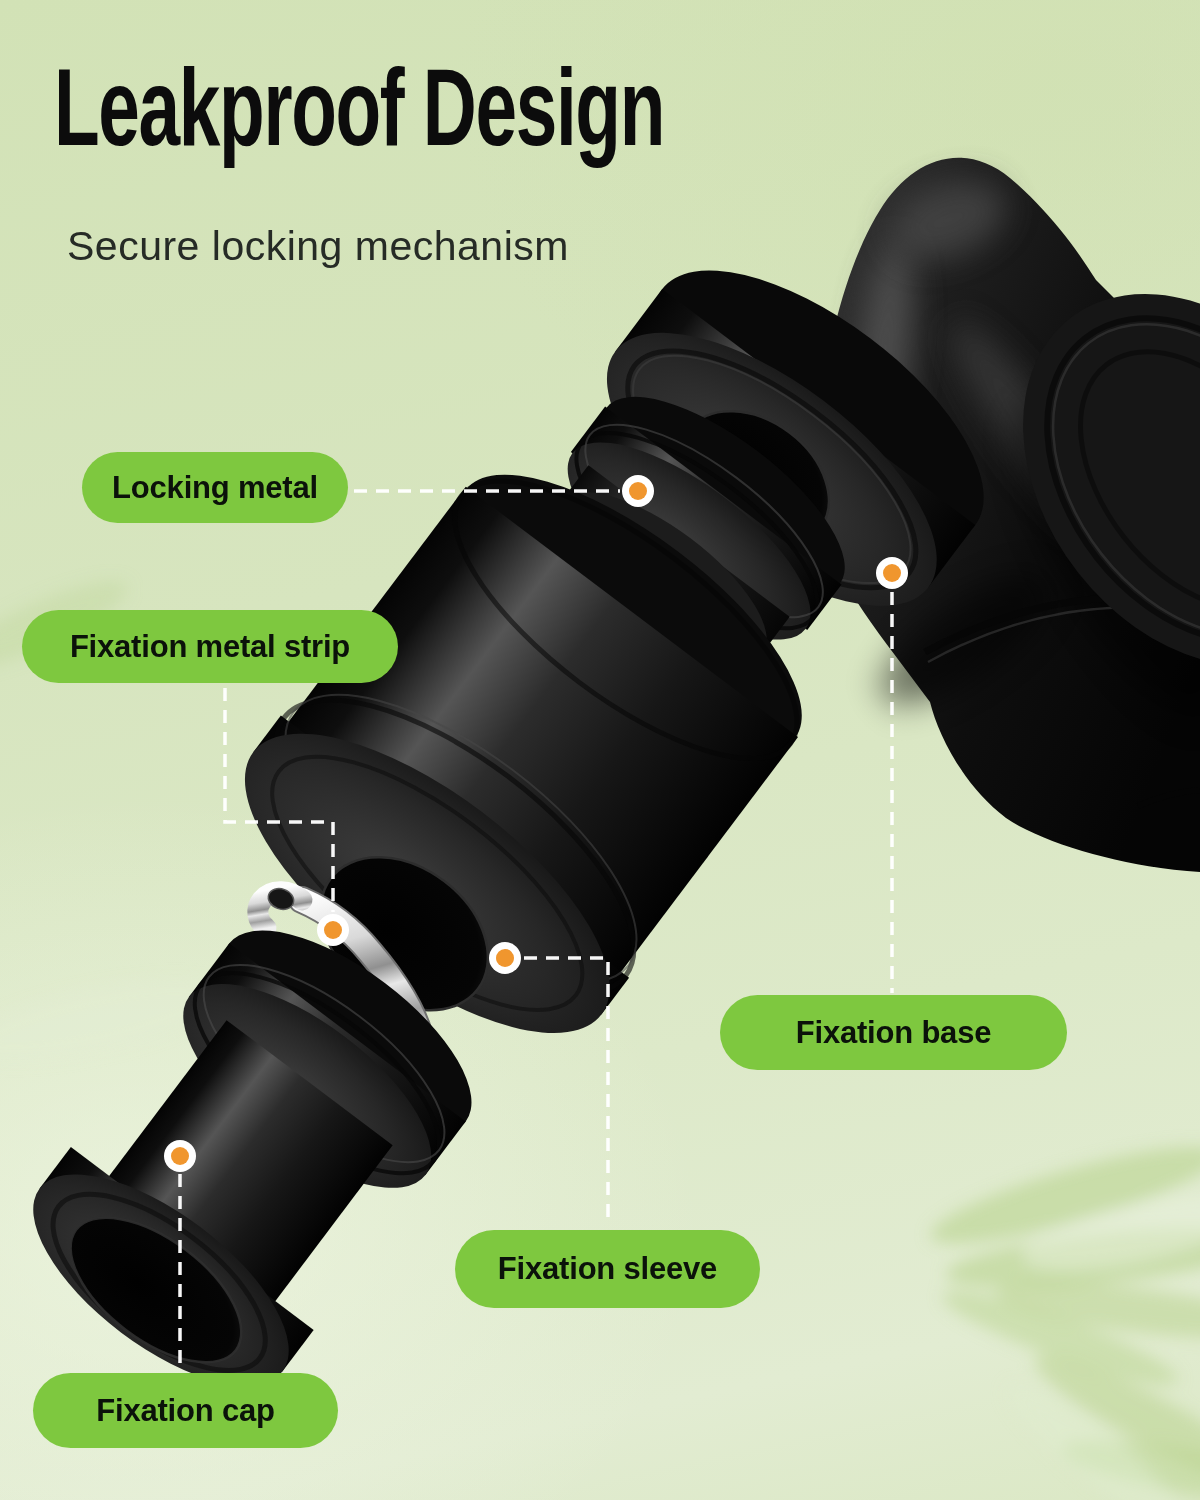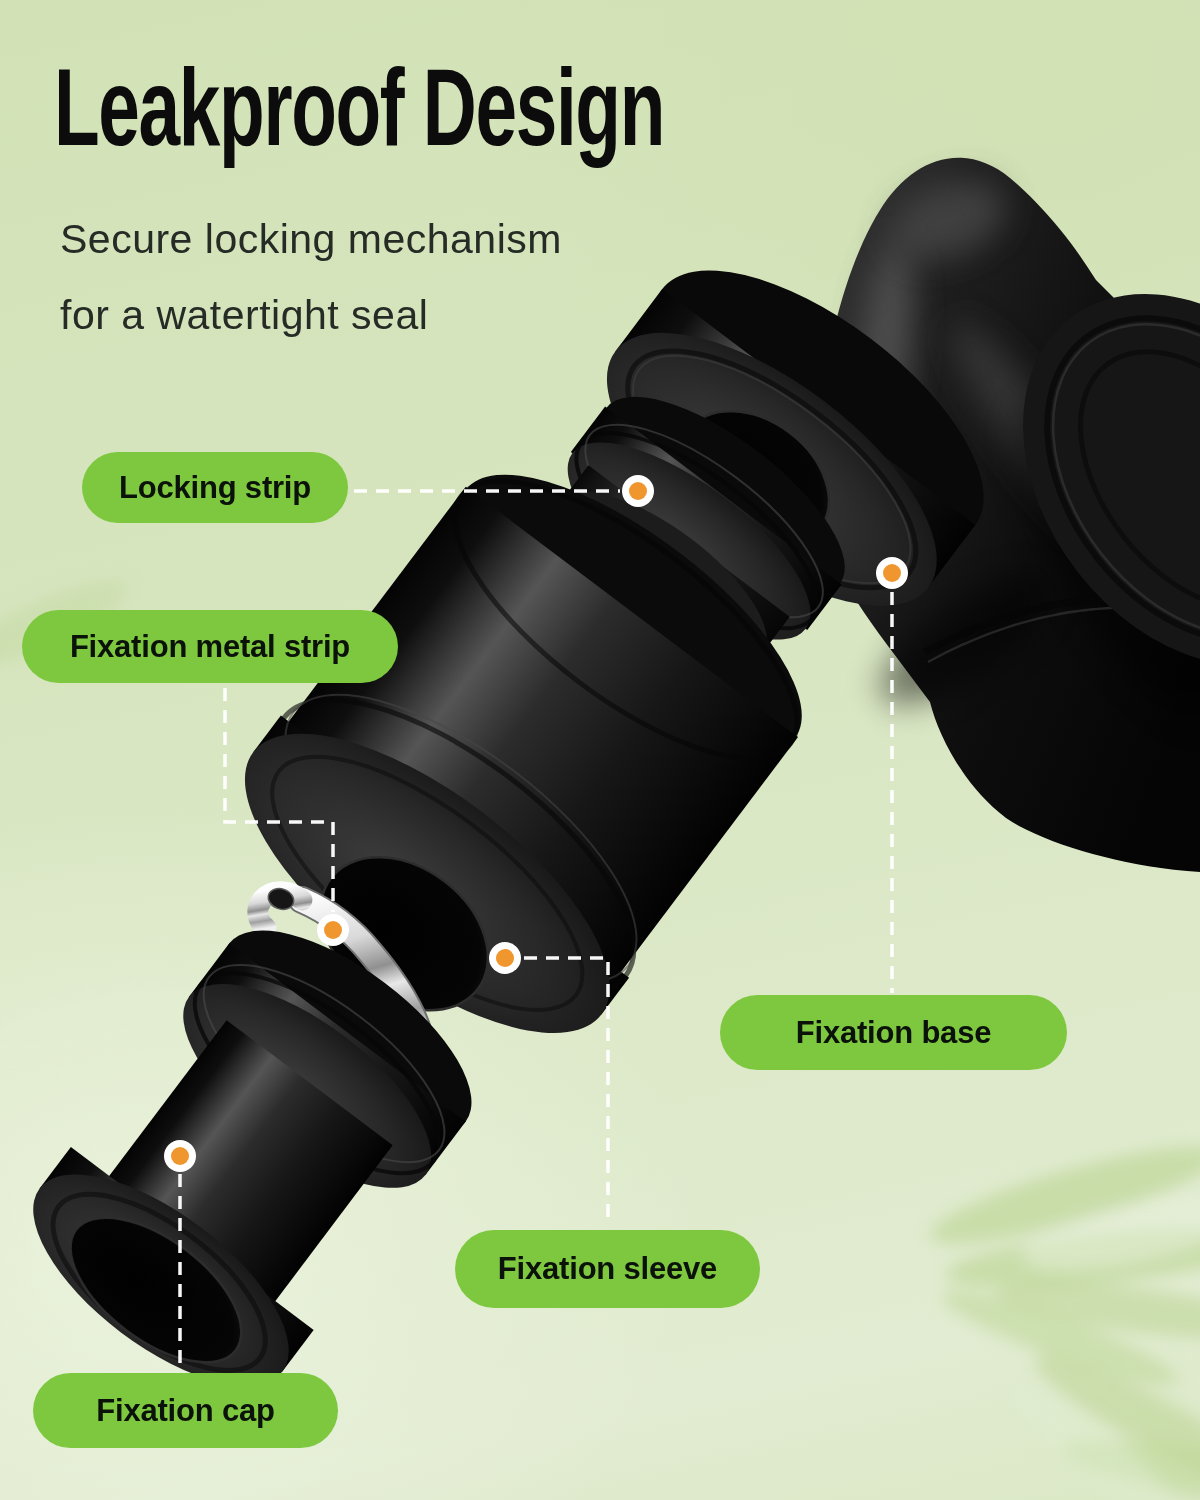--- a/index.html
+++ b/index.html
@@ -12,21 +12,21 @@
       linear-gradient(168deg,#d2e2b6 0%,#d7e5bf 38%,#dde9c9 68%,#e2ecd2 88%,#dbe8c5 100%);
   }
   #stage{position:absolute;inset:0;}
   svg{position:absolute;left:0;top:0;}
   .title{
     position:absolute;left:54px;top:52px;margin:0;
     font-size:110px;font-weight:bold;letter-spacing:-2px;color:#0c0c0c;
     transform:scaleX(.68);transform-origin:left top;white-space:nowrap;line-height:1.0;
   }
   .subtitle{
-    position:absolute;left:55px;top:196px;margin:5px;
+    position:absolute;left:55px;top:196px;margin:12px;
     font-size:41px;font-weight:400;color:#262b26;letter-spacing:.5px;line-height:76px;
     white-space:nowrap;
   }
   .pill{
     position:absolute;display:flex;align-items:center;justify-content:center;
     background:#7ec83f;border-radius:40px;
   }
   .pill span{
     font-size:31px;font-weight:bold;color:#0b120a;letter-spacing:-.2px;white-space:nowrap;
   }
@@ -213,25 +213,24 @@
     <g>
       <circle cx="180" cy="1156" r="16" fill="#ffffff"></circle>
           <circle cx="180" cy="1156" r="9" fill="#f0962e"></circle>
     </g>
   </g>
 </svg>
 
   <h1 class="title">Leakproof Design</h1>
   <div class="subtitle">
     <div>Secure locking mechanism</div>
-    <div>for a watertight seal</div>
   </div>
 
   <div class="pill p1">
-    <span>Locking strip</span>
+    <span>Locking metal</span>
   </div>
   <div class="pill p2">
     <span>Fixation metal strip</span>
   </div>
   <div class="pill p3">
     <span>Fixation base</span>
   </div>
   <div class="pill p4">
     <span>Fixation sleeve</span>
   </div>

